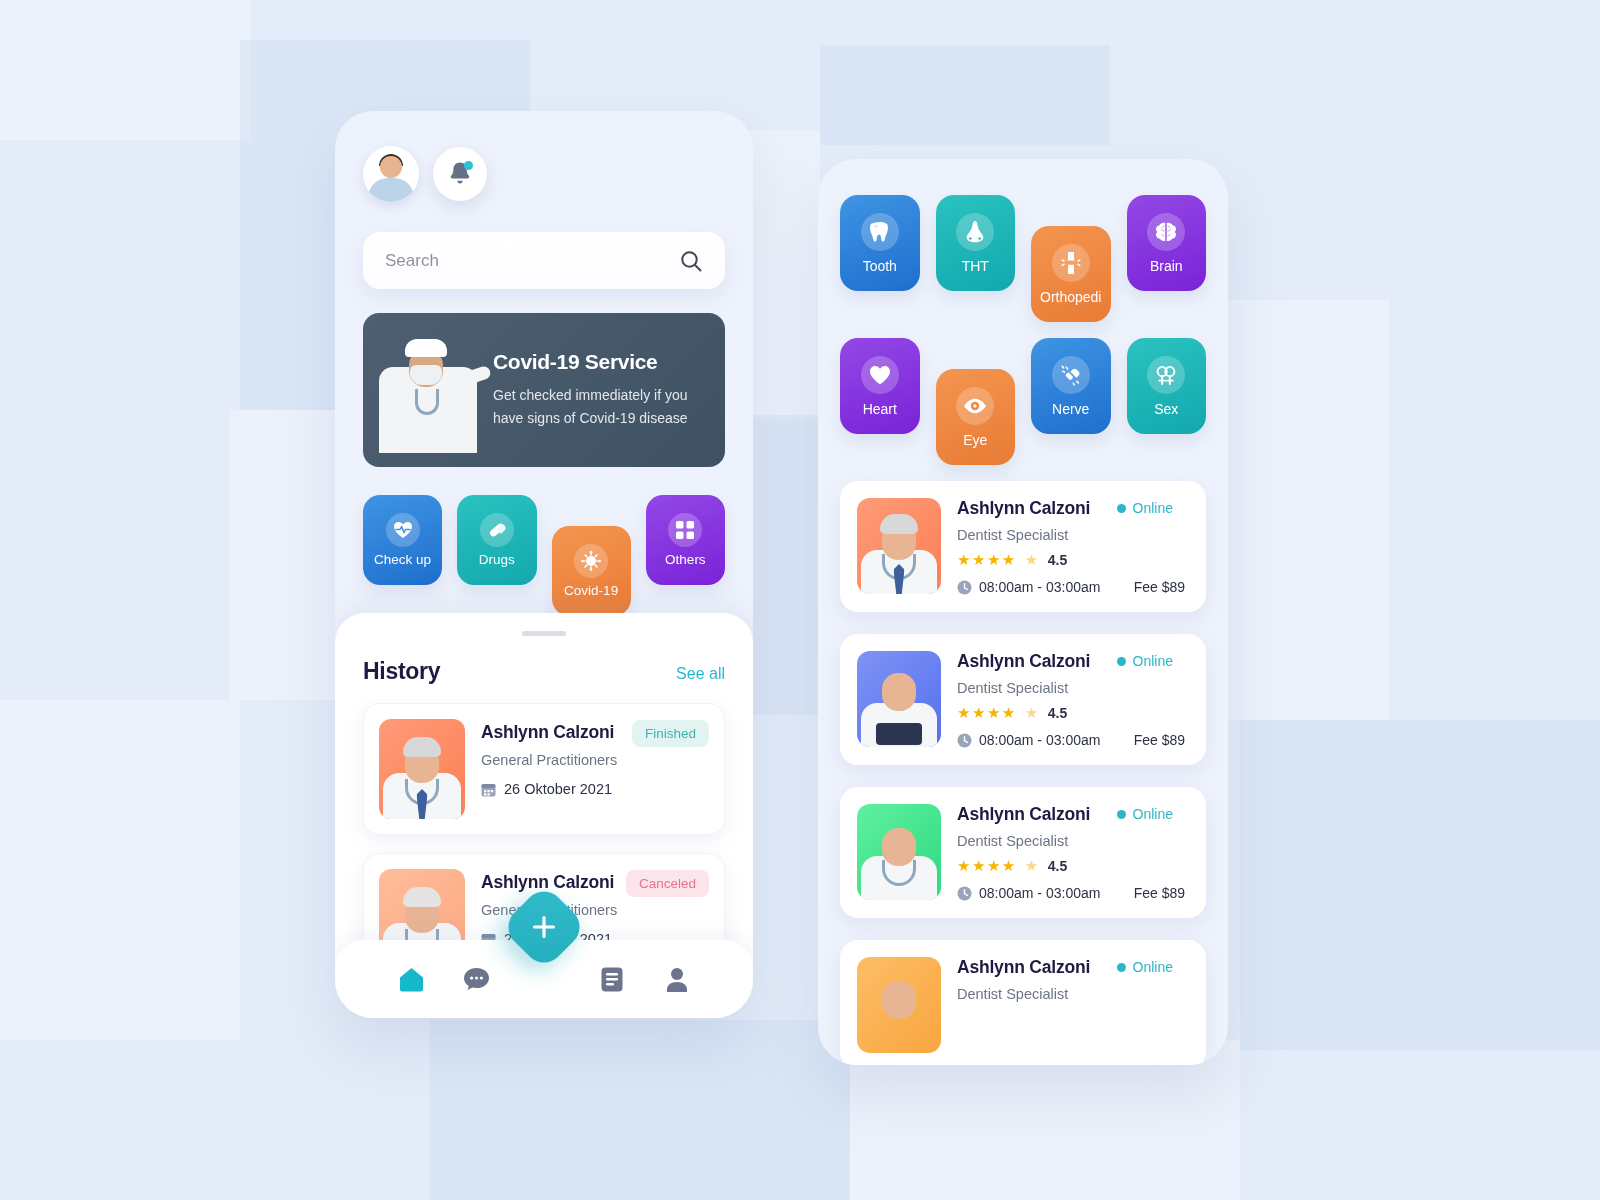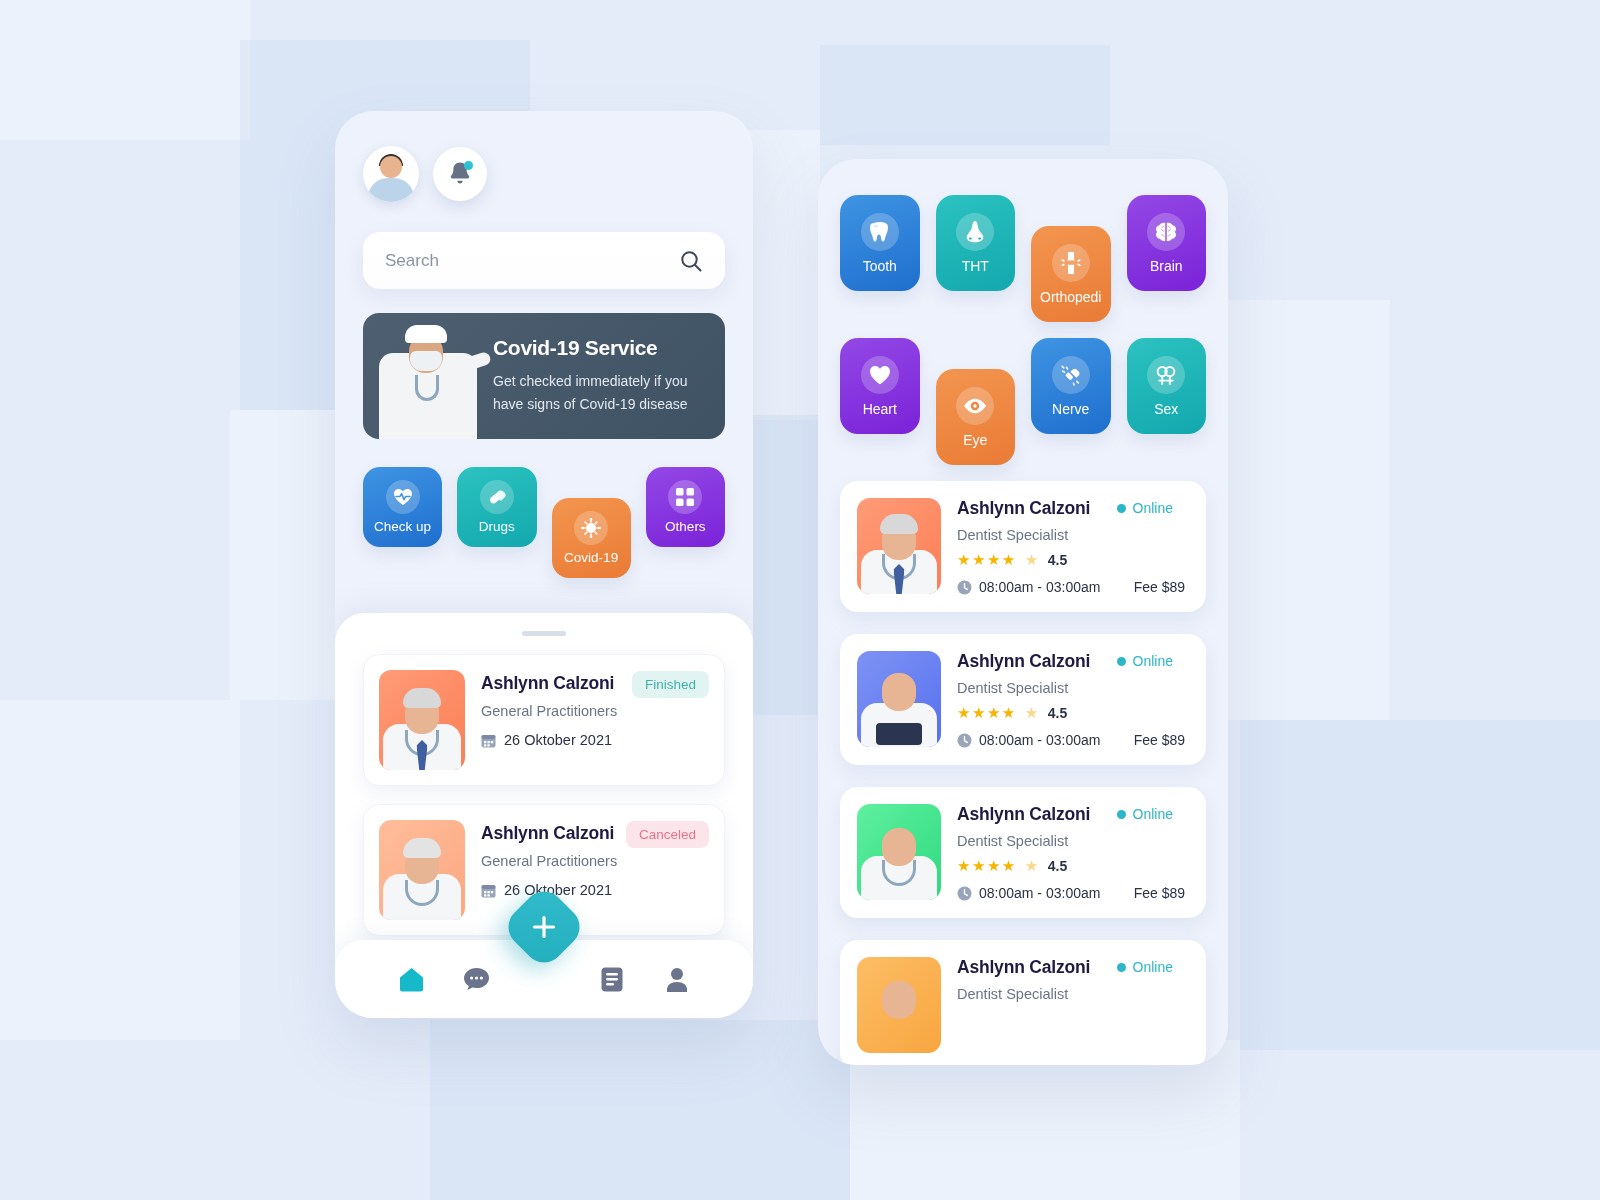--- a/index.html
+++ b/index.html
@@ -64,39 +64,39 @@
     display:flex; align-items:center; padding:0 22px;
   }
   .search-bar input {
     flex:1; border:none; outline:none; background:transparent;
     font-family:"Liberation Sans", sans-serif; font-size:17px; color:#3d4553;
   }
   .search-bar input::placeholder { color:#8d93a3; }
 
   
   .banner {
-    margin:24px 28px 0 28px; height:126px; border-radius:16px;
+    margin:24px 28px 0 28px; height:154px; border-radius:16px;
     background:linear-gradient(135deg,#4d5f70 0%,#3f5263 100%);
     position:relative; overflow:hidden; display:flex; align-items:center;
   }
   .banner .doc-img { width:130px; height:126px; position:relative; flex:0 0 130px; }
   .doc-coat { position:absolute; left:16px; bottom:0; width:98px; height:86px; background:#f3f4f6; border-radius:14px 14px 0 0; }
   .doc-head { position:absolute; left:46px; top:22px; width:34px; height:38px; border-radius:16px; background:#d9a781; }
   .doc-cap  { position:absolute; left:42px; top:12px; width:42px; height:18px; border-radius:12px 12px 4px 4px; background:#fff; }
   .doc-mask { position:absolute; left:47px; top:38px; width:32px; height:20px; border-radius:6px 6px 12px 12px; background:#eef1f4; }
   .doc-steth { position:absolute; left:52px; top:62px; width:24px; height:26px; border:3px solid #8fa7bd; border-top:none; border-radius:0 0 14px 14px; }
   .doc-arm { position:absolute; right:2px; top:44px; width:42px; height:13px; background:#f3f4f6; border-radius:7px; transform:rotate(-18deg); }
   .banner .b-txt { flex:1; padding-right:18px; }
   .banner h2 { color:#fff; font-size:21px; font-weight:bold; letter-spacing:-0.3px; }
   .banner p { color:#e3e8ee; font-size:14px; line-height:1.62; margin-top:10px; }
 
   
   .tiles { margin:28px 28px 0 28px; display:flex; gap:15px; }
   .tile {
-    flex:1; height:80px; border-radius:17px; position:relative;
+    flex:1; height:90px; border-radius:17px; position:relative;
     display:flex; flex-direction:column; align-items:center; justify-content:center; gap:5px;
     box-shadow:0 8px 16px rgba(120,140,180,0.16);
   }
   .tile .circ { width:34px; height:34px; border-radius:50%; background:rgba(255,255,255,0.22);
     display:flex; align-items:center; justify-content:center; }
   .tile span.lbl { color:#fff; font-size:13.5px; }
   .t-blue   { background:linear-gradient(160deg,#3f94e3 0%,#1e6fce 100%); }
   .t-teal   { background:linear-gradient(160deg,#2bc2c0 0%,#12a8ae 100%); }
   .t-orange { background:linear-gradient(160deg,#f3954f 0%,#e97b35 100%);margin-top:31px; }
   .t-purple { background:linear-gradient(160deg,#9348e6 0%,#7a22d8 100%); }
@@ -301,20 +301,24 @@
           <rect x="0" y="10.5" width="7.5" height="7.5" rx="1.6"></rect>
           <rect x="10.5" y="10.5" width="7.5" height="7.5" rx="1.6"></rect>
         </svg>
       </div>
       <span class="lbl">Others</span>
     </div>
   </div>
 
   <div class="sheet">
     <div class="grabber"></div>
+    <div class="sheet-head">
+      <h3>History</h3>
+      <span class="see-all">See all</span>
+    </div>
 
     <div class="hist-card">
       <div class="hist-ph ph-coral">
         <div class="ph-body"></div>
           <div class="ph-steth"></div>
           <div class="ph-tie"></div>
         <div class="ph-head"></div>
           <div class="ph-hair"></div>
       </div>
       <div class="hist-info">

